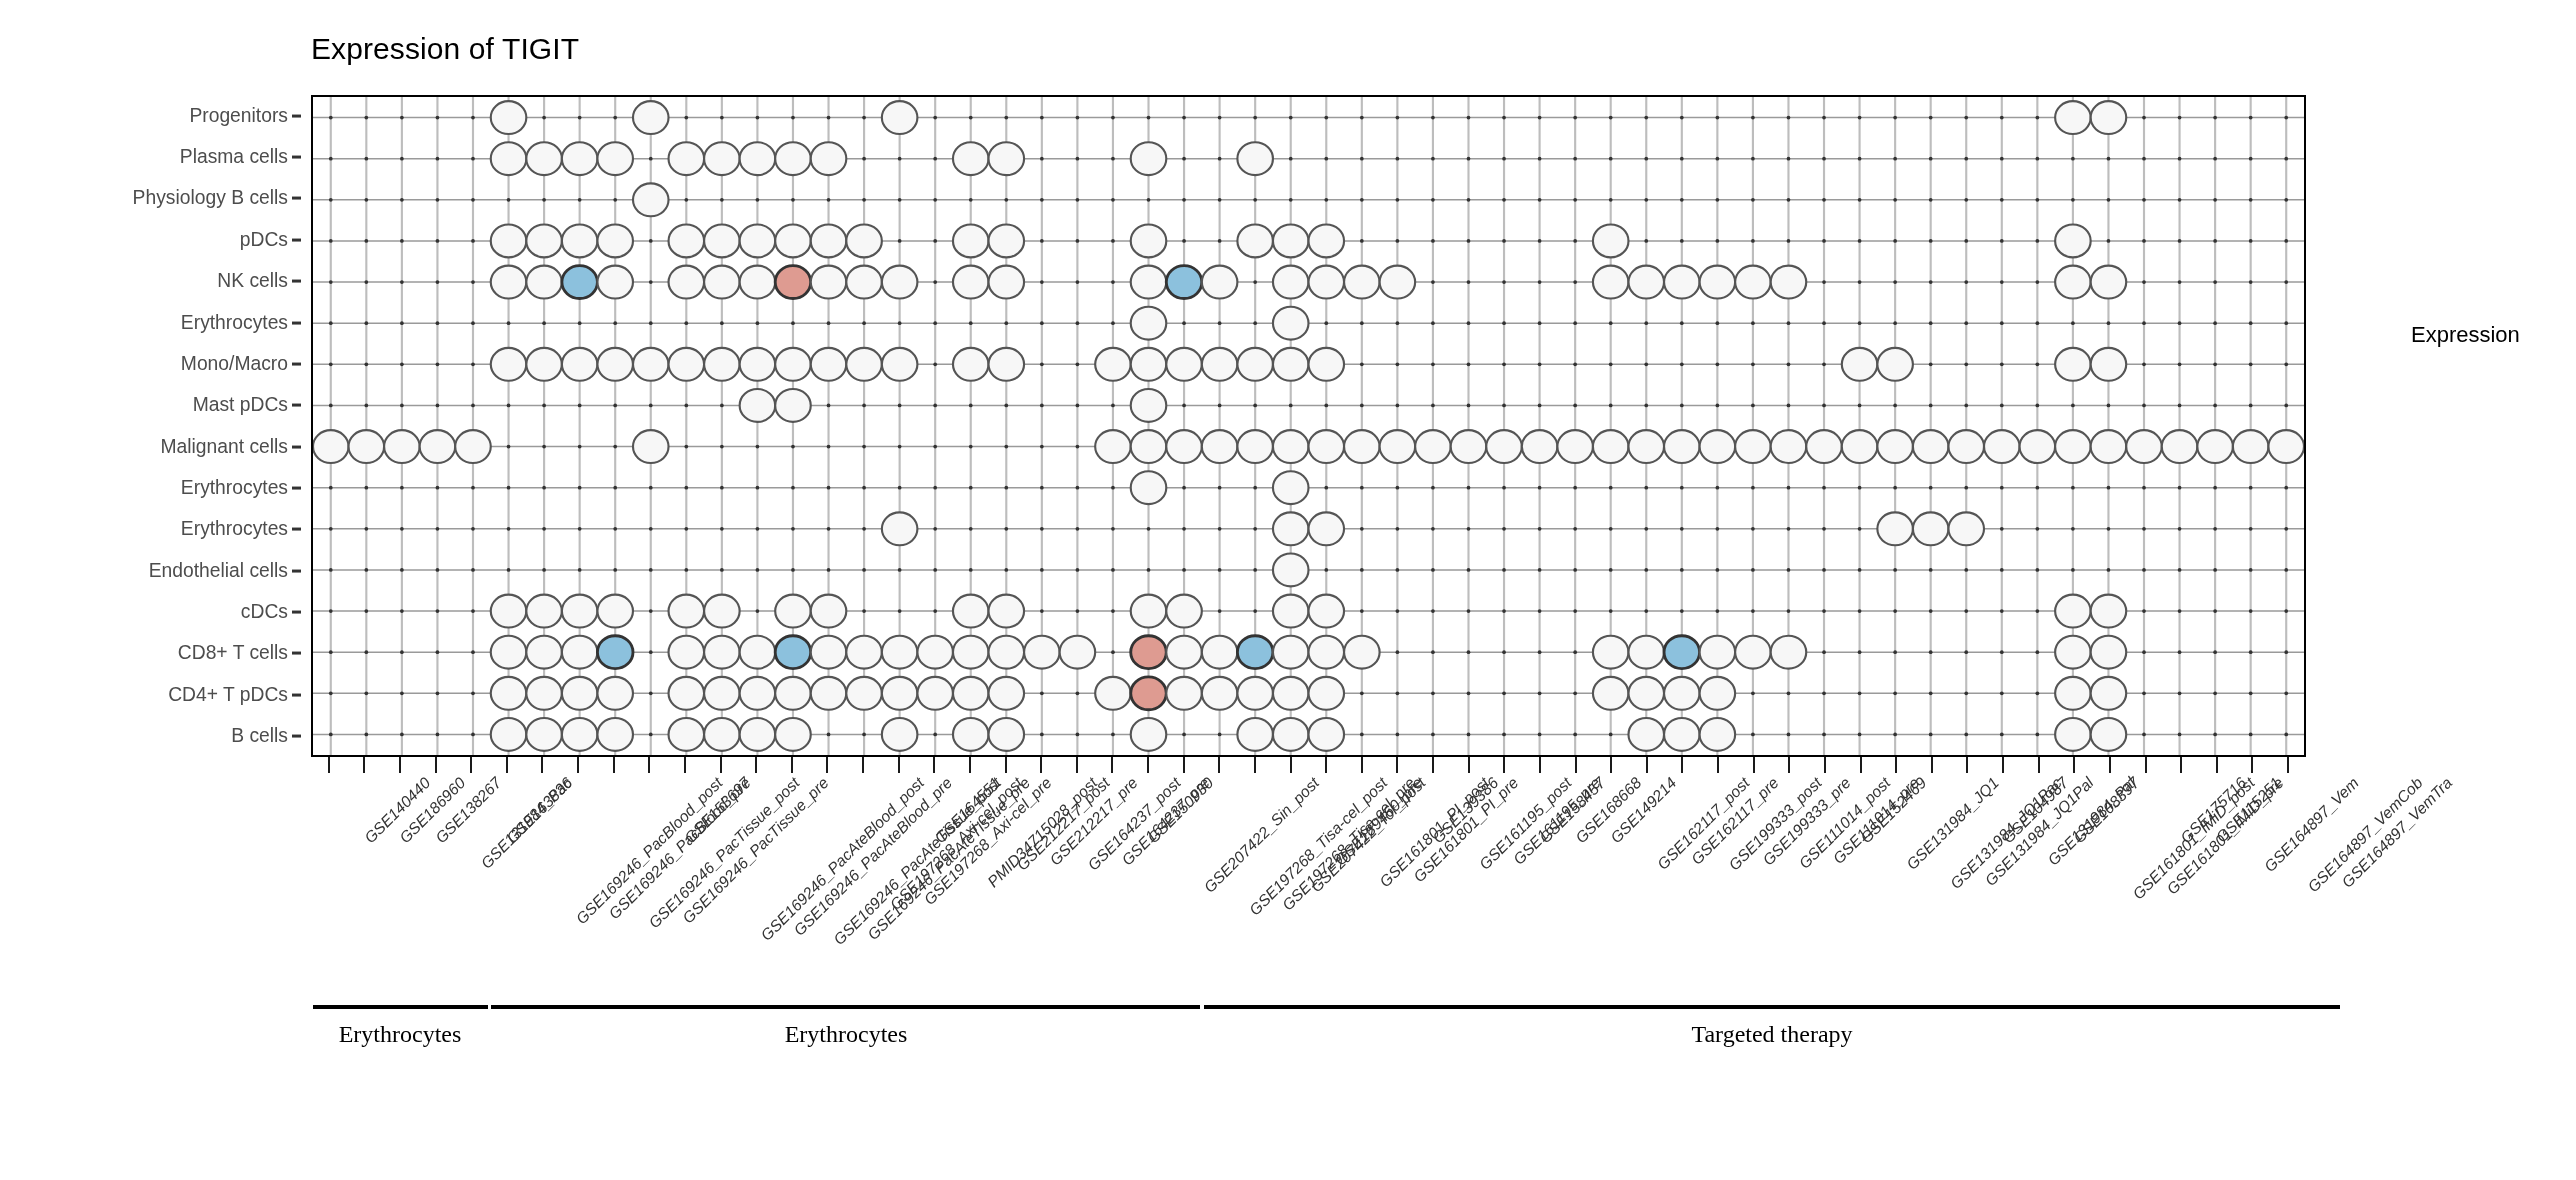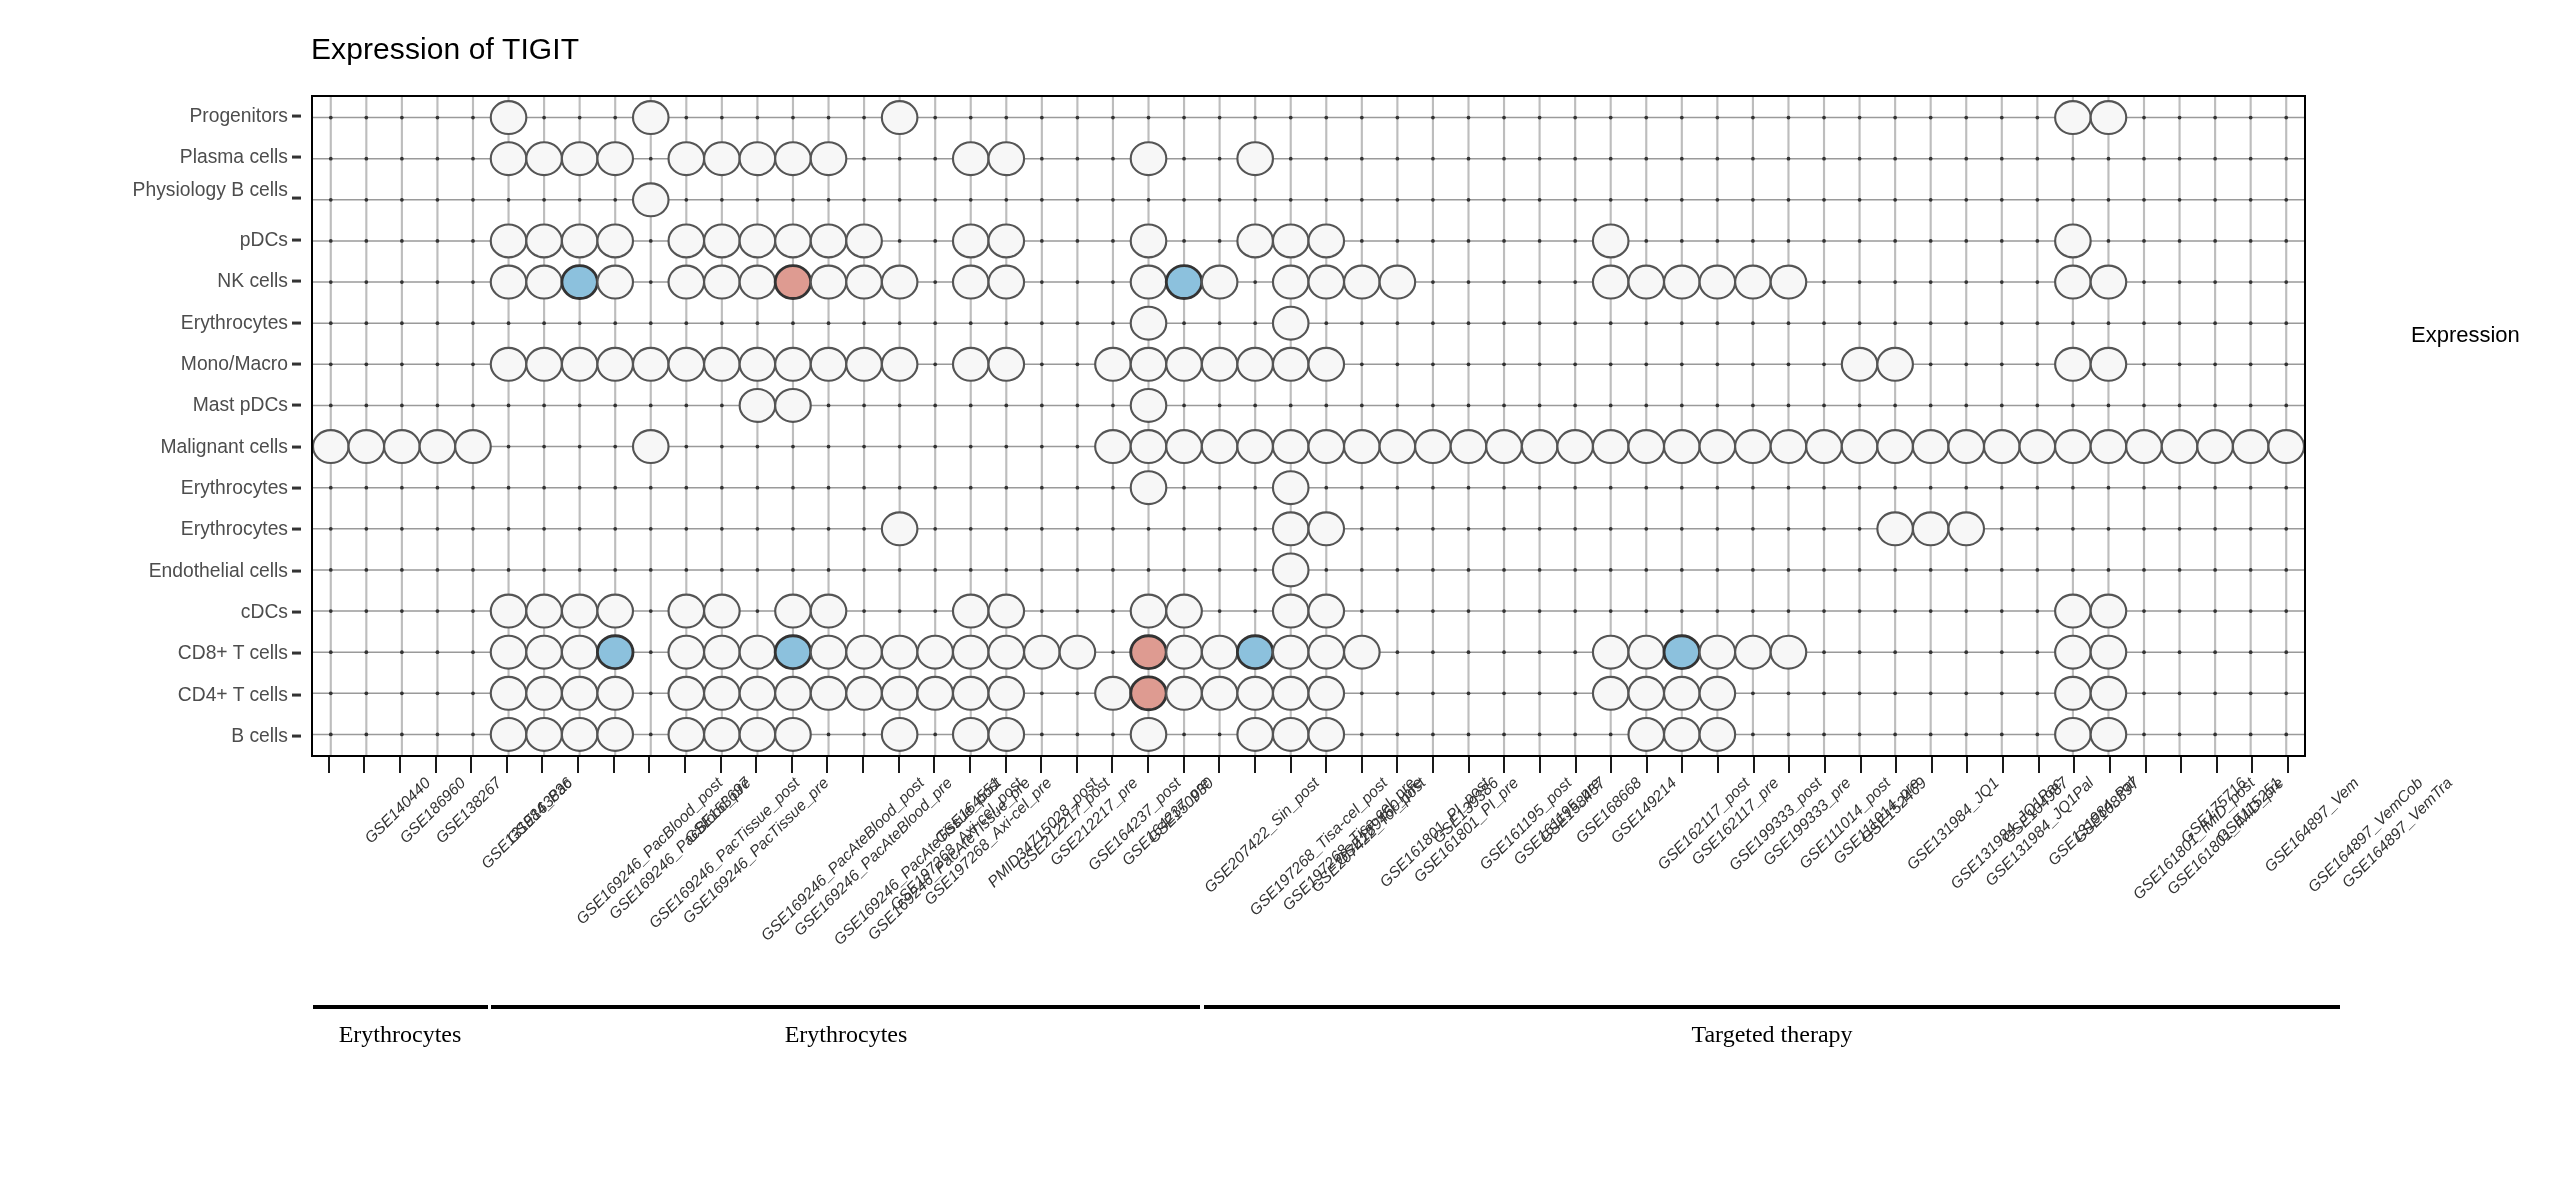--- a/index.html
+++ b/index.html
@@ -58,21 +58,21 @@
 </head>
 <body>
 
 <div id="plot-title">Expression of TIGIT</div>
 
 <div id="y-axis">
     <div class="ylab" style="top: 20.7px;">Progenitors</div>
     <div class="ytick" style="top: 20.7px;"></div>
     <div class="ylab" style="top: 62px;">Plasma cells</div>
     <div class="ytick" style="top: 62px;"></div>
-    <div class="ylab" style="top: 95px; text-align: center;">Physiology B cells</div>
+    <div class="ylab" style="top: 103px; text-align: center;">Physiology B cells</div>
     <div class="ytick" style="top: 103px;"></div>
     <div class="ylab" style="top: 145px;">pDCs</div>
     <div class="ytick" style="top: 145px;"></div>
     <div class="ylab" style="top: 186px;">NK cells</div>
     <div class="ytick" style="top: 186px;"></div>
     <div class="ylab" style="top: 228px;">Erythrocytes</div>
     <div class="ytick" style="top: 228px;"></div>
     <div class="ylab" style="top: 269px;">Mono/Macro</div>
     <div class="ytick" style="top: 269px;"></div>
     <div class="ylab" style="top: 310px;">Mast pDCs</div>
@@ -82,21 +82,21 @@
     <div class="ylab" style="top: 393px;">Erythrocytes</div>
     <div class="ytick" style="top: 393px;"></div>
     <div class="ylab" style="top: 434px;">Erythrocytes</div>
     <div class="ytick" style="top: 434px;"></div>
     <div class="ylab" style="top: 476px;">Endothelial cells</div>
     <div class="ytick" style="top: 476px;"></div>
     <div class="ylab" style="top: 517px;">cDCs</div>
     <div class="ytick" style="top: 517px;"></div>
     <div class="ylab" style="top: 558px;">CD8+ T cells</div>
     <div class="ytick" style="top: 558px;"></div>
-    <div class="ylab" style="top: 600px;">CD4+ T cells</div>
+    <div class="ylab" style="top: 600px;">CD4+ T pDCs</div>
     <div class="ytick" style="top: 600px;"></div>
     <div class="ylab" style="top: 641px;">B cells</div>
     <div class="ytick" style="top: 641px;"></div>
   </div>
 
 <div id="panel">
   <svg id="grid-layer" viewBox="0 0 2788 925" preserveAspectRatio="none">
       <line x1="24.892857142857142" y1="0" x2="24.892857142857142" y2="925" stroke="#bdbdbd" stroke-width="3"></line>
       <line x1="74.67857142857143" y1="0" x2="74.67857142857143" y2="925" stroke="#bdbdbd" stroke-width="3"></line>
       <line x1="124.46428571428571" y1="0" x2="124.46428571428571" y2="925" stroke="#bdbdbd" stroke-width="3"></line>

